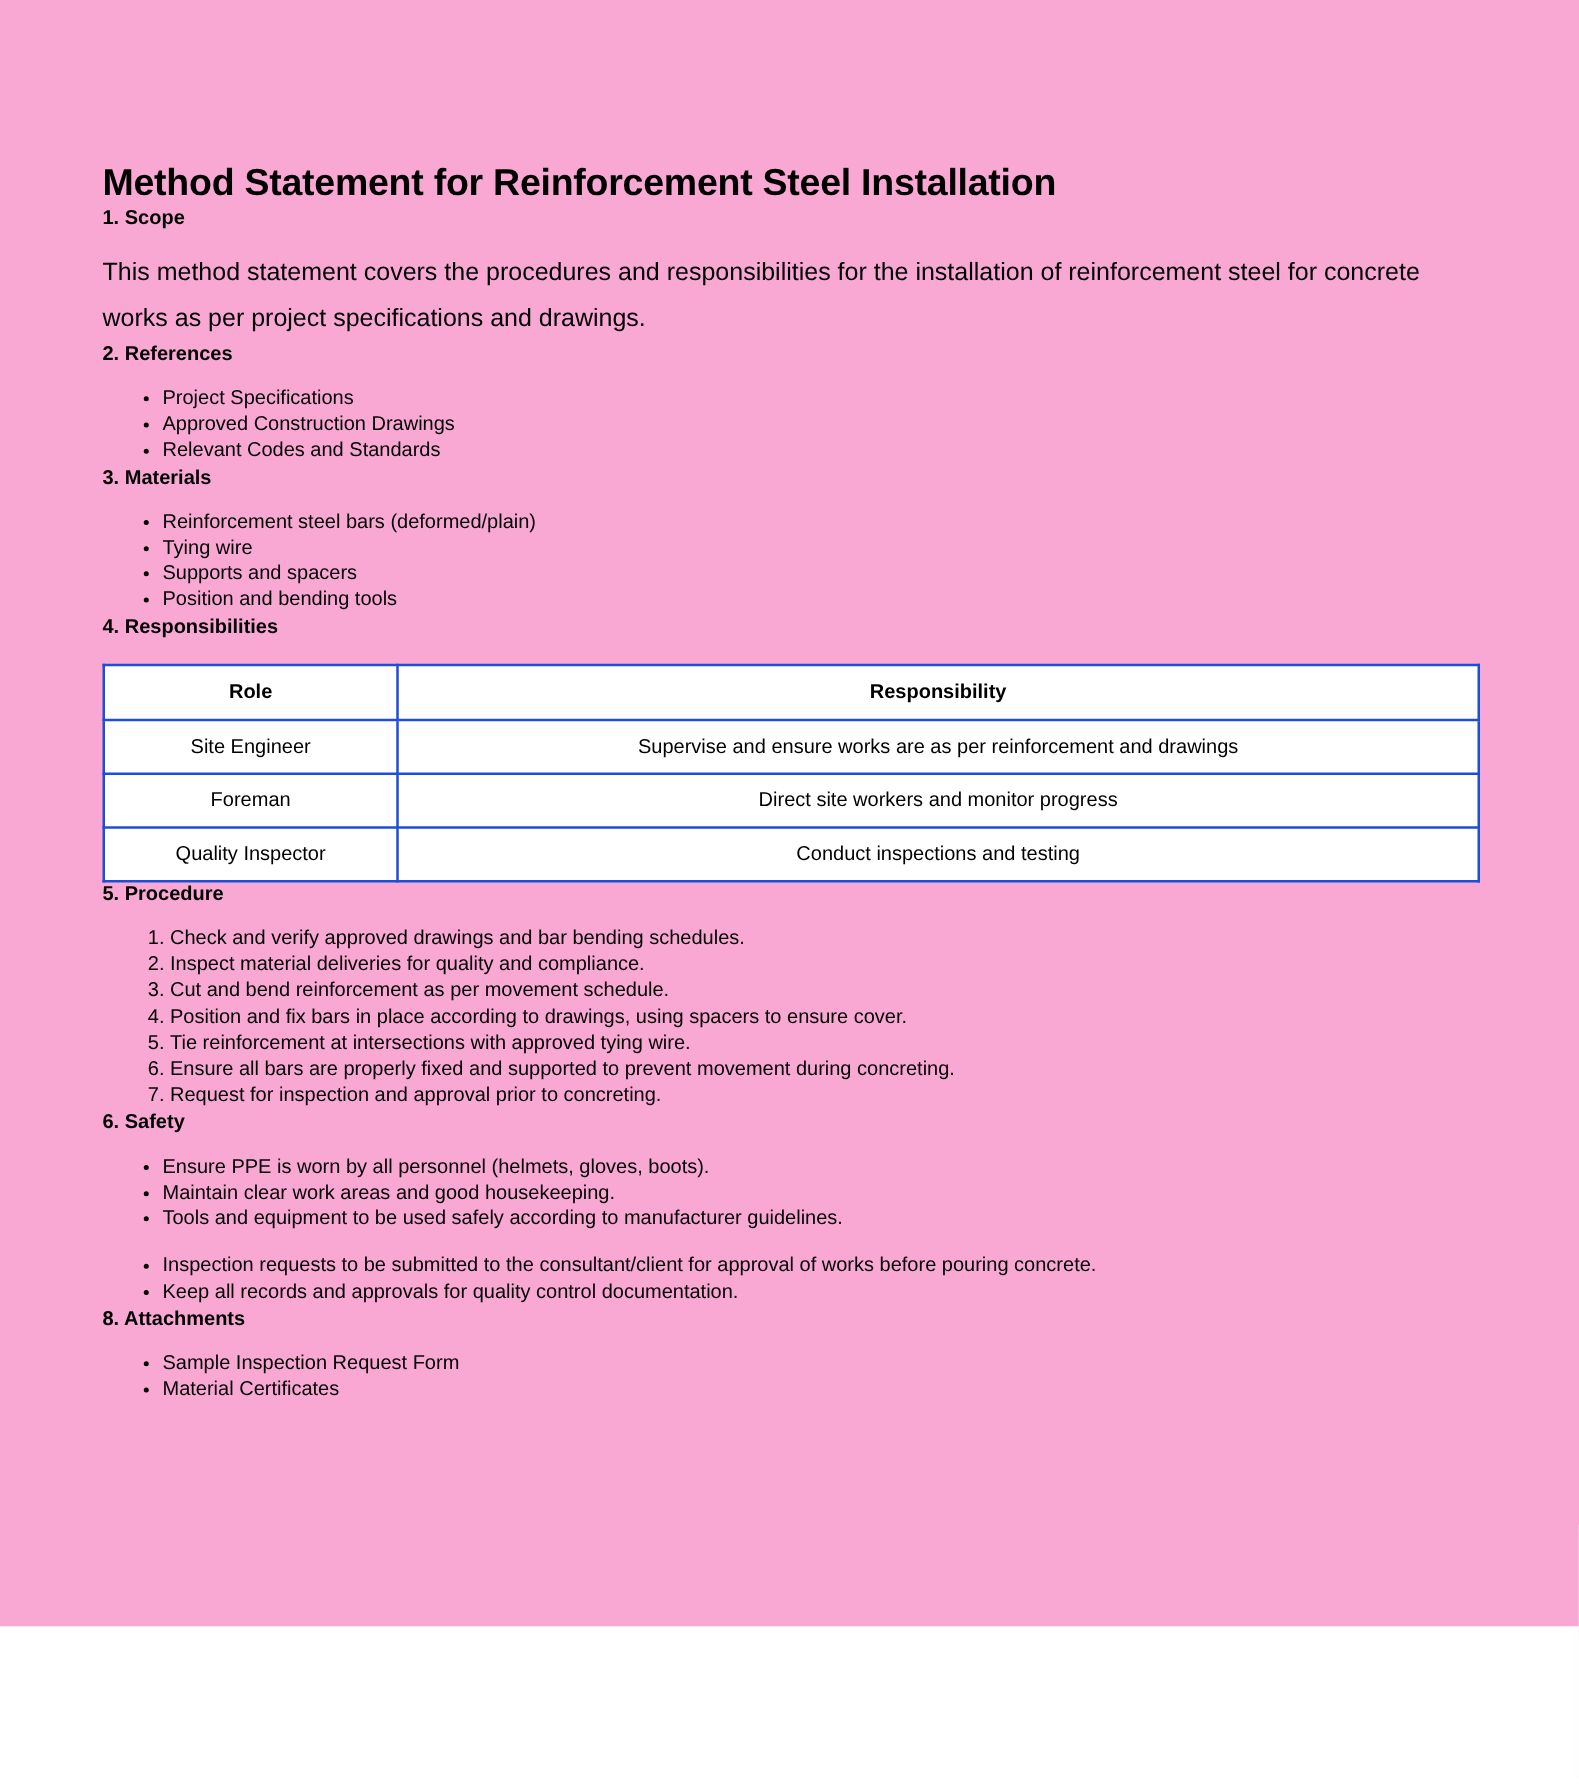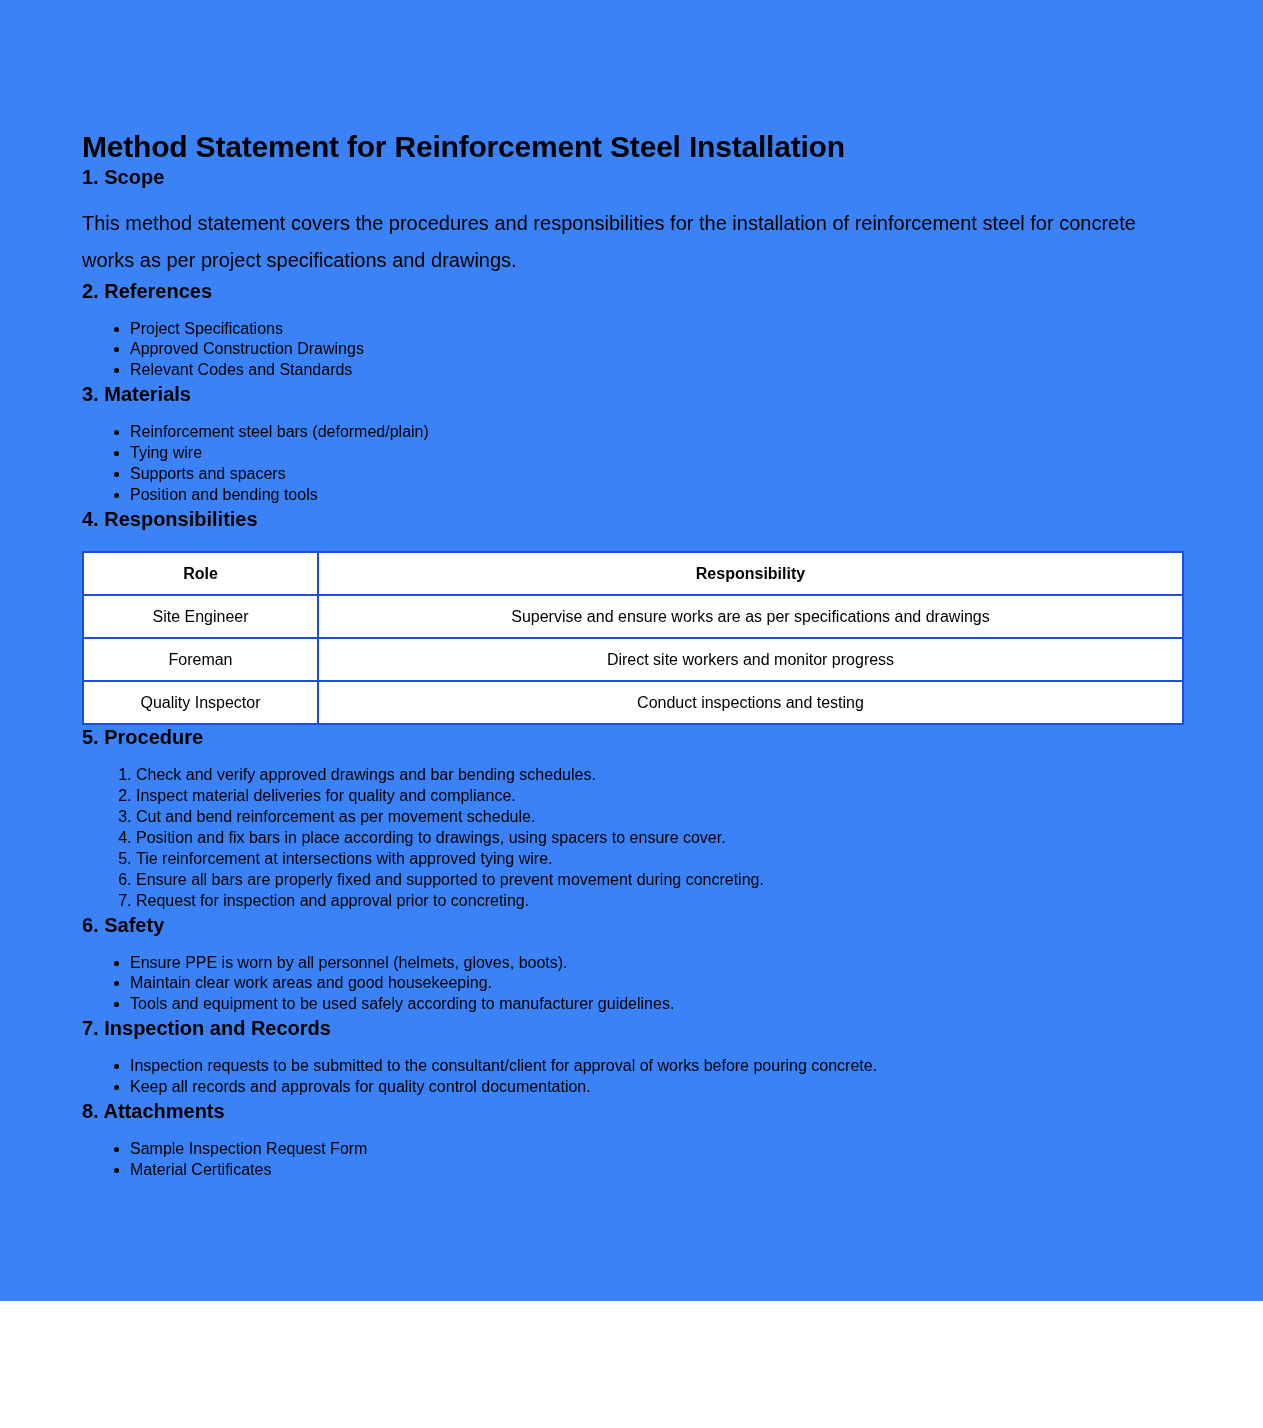--- a/index.html
+++ b/index.html
@@ -17,40 +17,40 @@
   }
 
   
   .doc-viewport {
     position: absolute;
     top: 0;
     left: 0;
     width: 1263px;
     height: 1301px;
     overflow: hidden;
-    background: #3b82f6;
+    background: #f9a8d4;
   }
 
   .doc-body {
     padding: 0 82px;
     box-sizing: border-box;
     width: 1263px;
   }
 
   .doc-title {
     font-size: 30px;
     font-weight: bold;
     line-height: 1.15;
     margin: 0;
     padding-top: 130px;
     letter-spacing: -0.2px;
   }
 
   h2.section-heading {
-    font-size: 20px;
+    font-size: 16px;
     font-weight: bold;
     margin: 0;
     padding: 0;
     line-height: 1.2;
   }
 
   .sec-scope-h   { margin-top: 47px; }
   .sec-generic-h { margin-top: 50px; }
 
   p.body-text {
@@ -135,21 +135,21 @@
       </colgroup>
       <thead>
         <tr>
           <th>Role</th>
           <th>Responsibility</th>
         </tr>
       </thead>
       <tbody>
         <tr>
           <td>Site Engineer</td>
-          <td>Supervise and ensure works are as per specifications and drawings</td>
+          <td>Supervise and ensure works are as per reinforcement and drawings</td>
         </tr>
         <tr>
           <td>Foreman</td>
           <td>Direct site workers and monitor progress</td>
         </tr>
         <tr>
           <td>Quality Inspector</td>
           <td>Conduct inspections and testing</td>
         </tr>
       </tbody>
@@ -166,21 +166,20 @@
       <li>Request for inspection and approval prior to concreting.</li>
     </ol>
 
     <h2 class="section-heading sec-generic-h">6. Safety</h2>
     <ul class="doc-list">
       <li>Ensure PPE is worn by all personnel (helmets, gloves, boots).</li>
       <li>Maintain clear work areas and good housekeeping.</li>
       <li>Tools and equipment to be used safely according to manufacturer guidelines.</li>
     </ul>
 
-    <h2 class="section-heading sec-generic-h">7. Inspection and Records</h2>
     <ul class="doc-list">
       <li>Inspection requests to be submitted to the consultant/client for approval of works before pouring concrete.</li>
       <li>Keep all records and approvals for quality control documentation.</li>
     </ul>
 
     <h2 class="section-heading sec-generic-h">8. Attachments</h2>
     <ul class="doc-list">
       <li>Sample Inspection Request Form</li>
       <li>Material Certificates</li>
     </ul>

